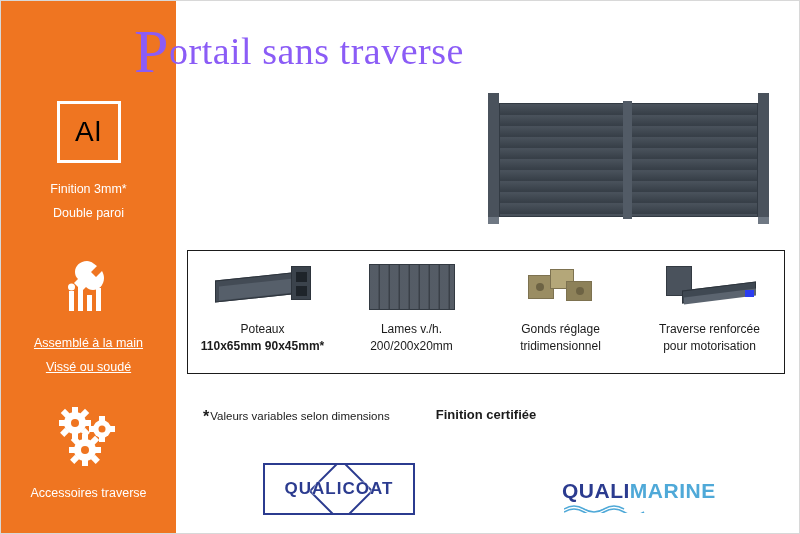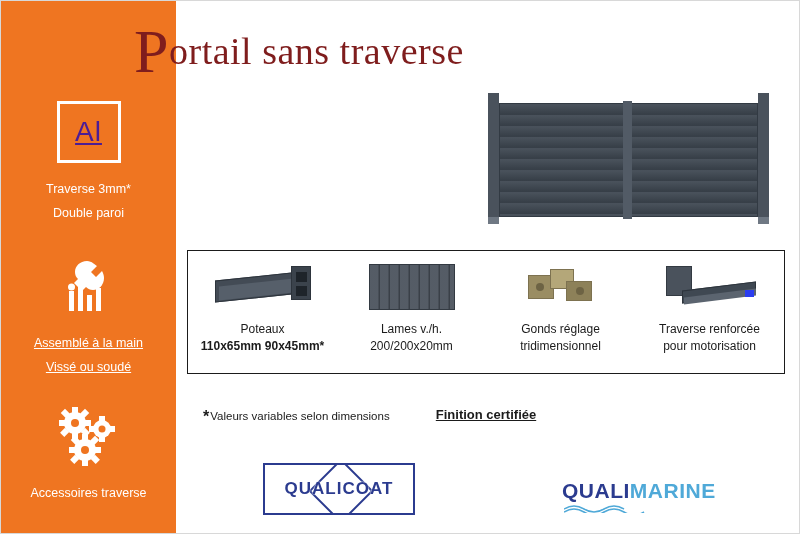--- a/index.html
+++ b/index.html
@@ -45,44 +45,43 @@
     margin: 0 auto 14px auto;
     border: 3px solid #ffffff;
     box-sizing: border-box;
     display: flex;
     align-items: center;
     justify-content: center;
   }
   .al-box span {
     font-size: 28px;
     letter-spacing: 1px;
-    color: #4c1d95;
-    font-family: "Liberation Sans", sans-serif;
-    text-decoration: underline;
+    color: #000000;
+    font-family: "Liberation Sans", sans-serif;
   }
   .sb-caption {
     font-size: 12.5px;
     line-height: 24px;
     color: #ffffff;
     font-family: "Liberation Sans", sans-serif;
   }
   .icon-wrap {
     height: 66px;
     margin-bottom: 12px;
     display: flex;
     align-items: center;
     justify-content: center;
   }
 
   
   .title {
     position: absolute;
     left: 133px;
     top: 28px;
-    color: #7f1d1d;
+    color: #8b5cf6;
     font-family: "Liberation Serif", serif;
     font-size: 38px;
     white-space: nowrap;
     letter-spacing: 0.5px;
   }
   .title .cap {
     font-size: 62px;
     line-height: 38px;
     vertical-align: -8px;
   }
@@ -309,21 +308,20 @@
   .finition {
     position: absolute;
     left: 186px;
     top: 406px;
     width: 598px;
     text-align: center;
     font-size: 13px;
     font-weight: bold;
     color: #1b1b1b;
     font-family: "Liberation Sans", sans-serif;
-    text-decoration: underline;
   }
 
   
   .logo-qualicoat {
     position: absolute;
     left: 262px;
     top: 462px;
     width: 152px;
     height: 52px;
     border: 2px solid #2b3b8f;
@@ -388,21 +386,21 @@
 <body>
 
 <div class="page">
 
   <div class="sidebar">
 
     <div class="block sb-1">
       <div class="al-box">
         <span>Al</span>
       </div>
-      <div class="sb-caption">Traverse 3mm*</div>
+      <div class="sb-caption">Finition 3mm*</div>
       <div class="sb-caption">Double paroi</div>
     </div>
 
     <div class="block sb-2">
       <div class="icon-wrap">
         <svg width="64" height="62" viewBox="0 0 64 62" aria-hidden="true">
           <path d="M30 6 c-7 0-12 5-12 11 0 3 1 5 3 7 l-4 4 8 8 4-4 c2 2 4 3 7 3 6 0 11-5 11-12 0-3-1-5-2-7 l-6 6 -5-5 6-6 c-2-1-5-5-10-5z" fill="#ffffff"></path>
           <rect x="12" y="36" width="5" height="20" fill="#ffffff"></rect>
           <rect x="21" y="30" width="5" height="26" fill="#ffffff"></rect>
           <rect x="30" y="40" width="5" height="16" fill="#ffffff"></rect>

